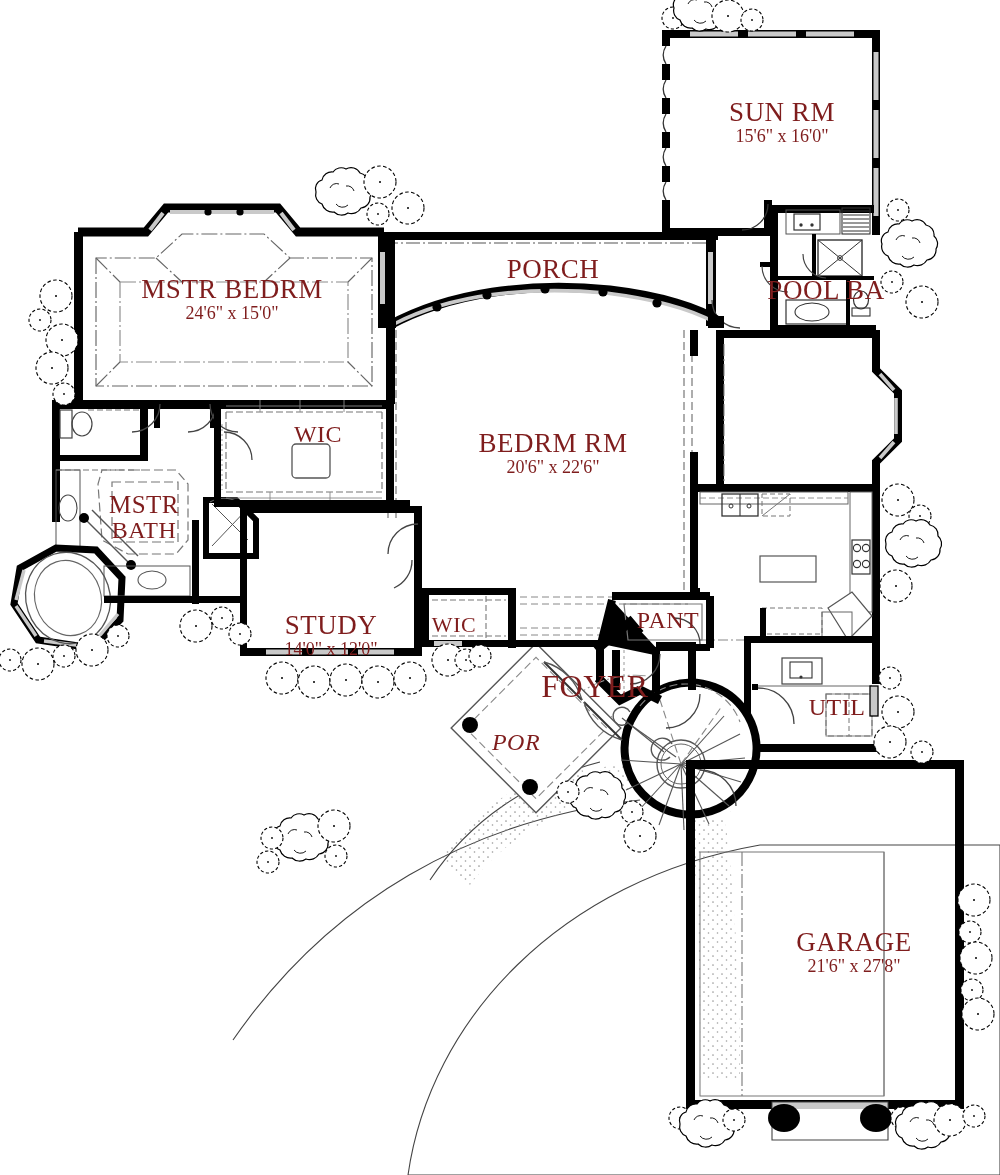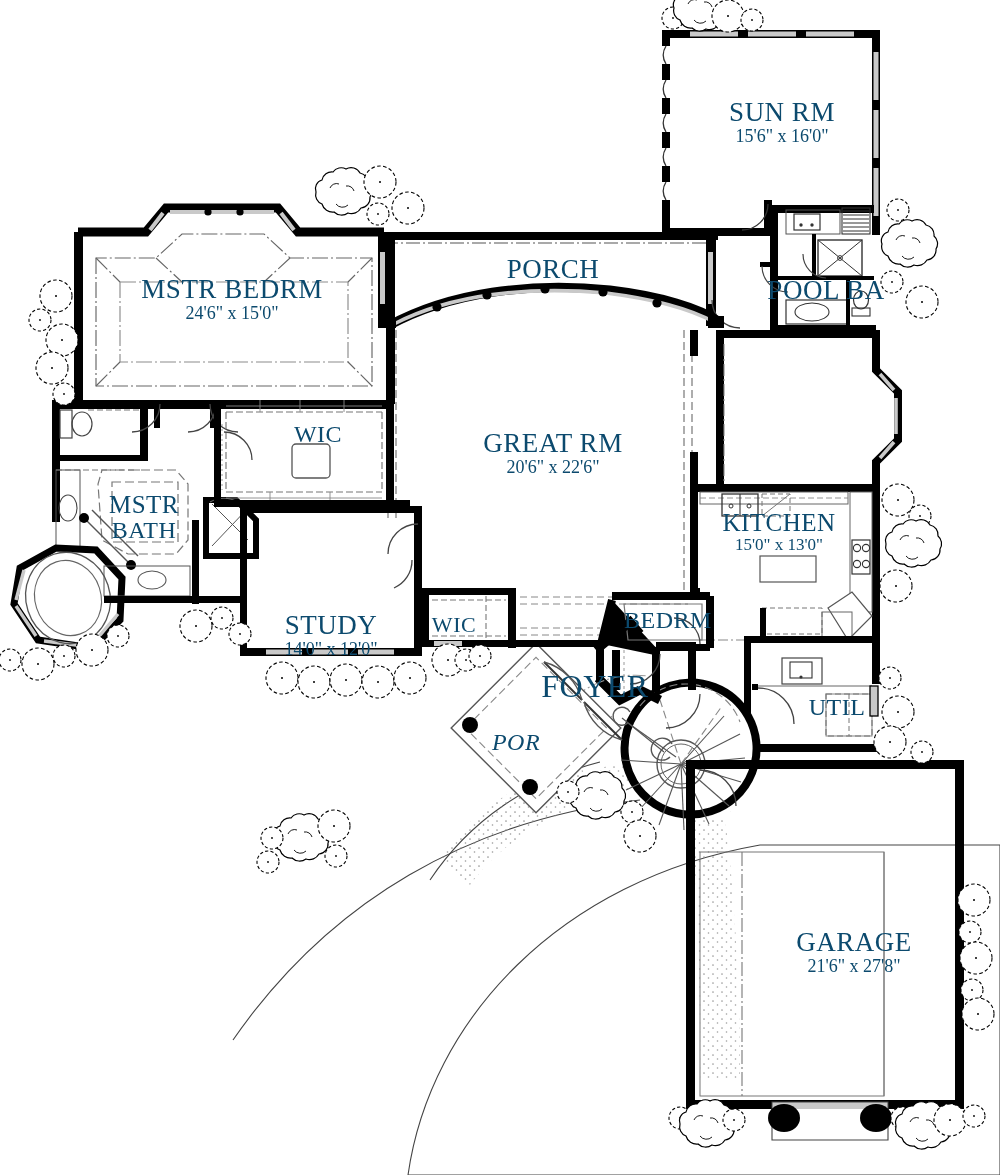--- a/index.html
+++ b/index.html
@@ -1,20 +1,20 @@
 <!DOCTYPE html>
 <html><head>
 <meta charset="utf-8">
 <title>Floor Plan</title>
 <style>
   html,body{margin:0;padding:0;background:#ffffff;}
   body{font-family:"Liberation Serif", serif;}
   #plan-root{position:relative;width:1000px;height:1175px;background:#fff;overflow:hidden;}
   #plan-svg{position:absolute;left:0;top:0;width:1000px;height:1175px;}
-  .rm-label{position:absolute;text-align:center;color:#0c4a6e;line-height:1.02;pointer-events:none;}
+  .rm-label{position:absolute;text-align:center;color:#7f1d1d;line-height:1.02;pointer-events:none;}
   .rm-name{font-family:"Liberation Serif", serif;letter-spacing:.5px;white-space:nowrap;}
   .rm-dim{font-family:"Liberation Serif", serif;white-space:nowrap;}
 </style>
 </head>
 <body>
 
 <div id="plan-root">
 
   <svg id="plan-svg" viewBox="0 0 1000 1175">
     <defs>
@@ -573,41 +573,37 @@
     <div class="rm-name" style="font-size:27px;">MSTR BEDRM</div>
     <div class="rm-dim" style="font-size:18px;">24'6" x 15'0"</div>
   </div>
 
 
   <div class="rm-label" style="left:318px;top:434px;transform:translate(-50%,-50%);">
     <div class="rm-name" style="font-size:24px;">WIC</div>
   </div>
 
   <div class="rm-label" style="left:553px;top:453px;transform:translate(-50%,-50%);">
-    <div class="rm-name" style="font-size:27px;">GREAT RM</div>
+    <div class="rm-name" style="font-size:27px;">BEDRM RM</div>
     <div class="rm-dim" style="font-size:18px;">20'6" x 22'6"</div>
   </div>
 
   <div class="rm-label" style="left:144px;top:500px;transform:translate(-50%,-50%);">
     <div class="rm-name" style="font-size:25px;margin-top:34px;">MSTR</div>
     <div class="rm-name" style="font-size:24px;">BATH</div>
   </div>
 
-  <div class="rm-label" style="left:779px;top:531px;transform:translate(-50%,-50%);">
-    <div class="rm-name" style="font-size:25px;">KITCHEN</div>
-    <div class="rm-dim" style="font-size:17px;">15'0" x 13'0"</div>
-  </div>
 
   <div class="rm-label" style="left:331px;top:587px;transform:translate(-50%,-50%);margin-top:48px;">
     <div class="rm-name" style="font-size:27px;">STUDY</div>
     <div class="rm-dim" style="font-size:18px;">14'0" x 12'0"</div>
   </div>
 
   <div class="rm-label" style="left:668px;top:620px;transform:translate(-50%,-50%);">
-    <div class="rm-name" style="font-size:24px;">BEDRM</div>
+    <div class="rm-name" style="font-size:24px;">PANT</div>
   </div>
 
   <div class="rm-label" style="left:454px;top:625px;transform:translate(-50%,-50%);">
     <div class="rm-name" style="font-size:22px;">WIC</div>
   </div>
 
   <div class="rm-label" style="left:595px;top:686px;transform:translate(-50%,-50%);">
     <div class="rm-name" style="font-size:32px;">FOYER</div>
   </div>
 

